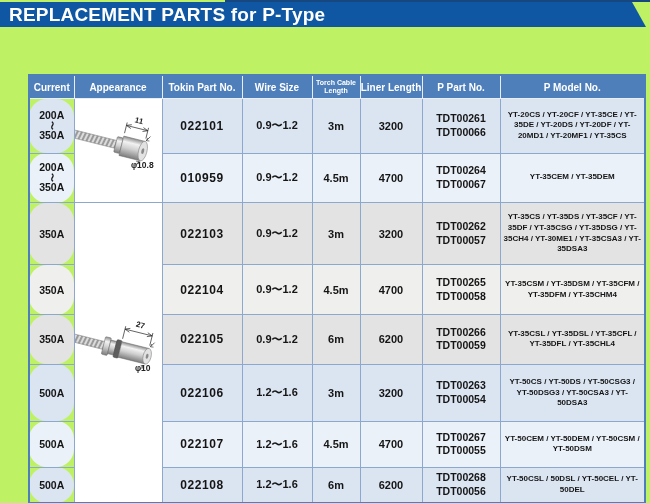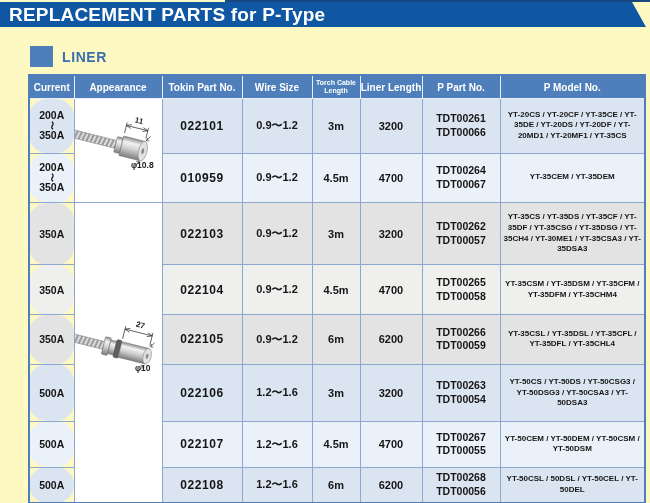--- a/index.html
+++ b/index.html
@@ -1,16 +1,16 @@
 <!DOCTYPE html>
 <html><head>
 <meta charset="utf-8">
 <style>
   html,body{margin:0;padding:0;background:#fff;}
-  #page{position:relative;width:650px;height:503px;background:#fef9c3;overflow:hidden;
+  #page{position:relative;width:650px;height:503px;background:#bef264;overflow:hidden;
         font-family:"Liberation Sans","DejaVu Sans",sans-serif;color:#111;}
   
   #top-edge{position:absolute;top:0;left:225px;right:0;height:2px;background:#16477e;}
   
   #title-bar{position:absolute;top:2px;left:0;width:650px;height:25px;background:#0f57a2;
              clip-path:polygon(0 0,632px 0,646px 100%,0 100%);}
   #title-bar .t{font-size:19px;font-weight:bold;color:#fff;line-height:25px;padding-left:9px;
                 letter-spacing:.2px;white-space:nowrap;}
   
   #liner-head{position:absolute;top:46px;left:30px;display:flex;align-items:center;}
@@ -41,24 +41,20 @@
 </head>
 <body>
 
 <div id="page">
   <div id="top-edge"></div>
 
   <div id="title-bar">
     <div class="t">REPLACEMENT PARTS for P-Type</div>
   </div>
 
-  <div id="liner-head">
-    <div id="liner-sq"></div>
-    <div id="liner-lbl">LINER</div>
-  </div>
 
   <table>
     <colgroup>
       <col style="width:45px">
         <col style="width:88px">
         <col style="width:80px">
         <col style="width:70px">
       <col style="width:48px">
         <col style="width:62px">
         <col style="width:78px">

